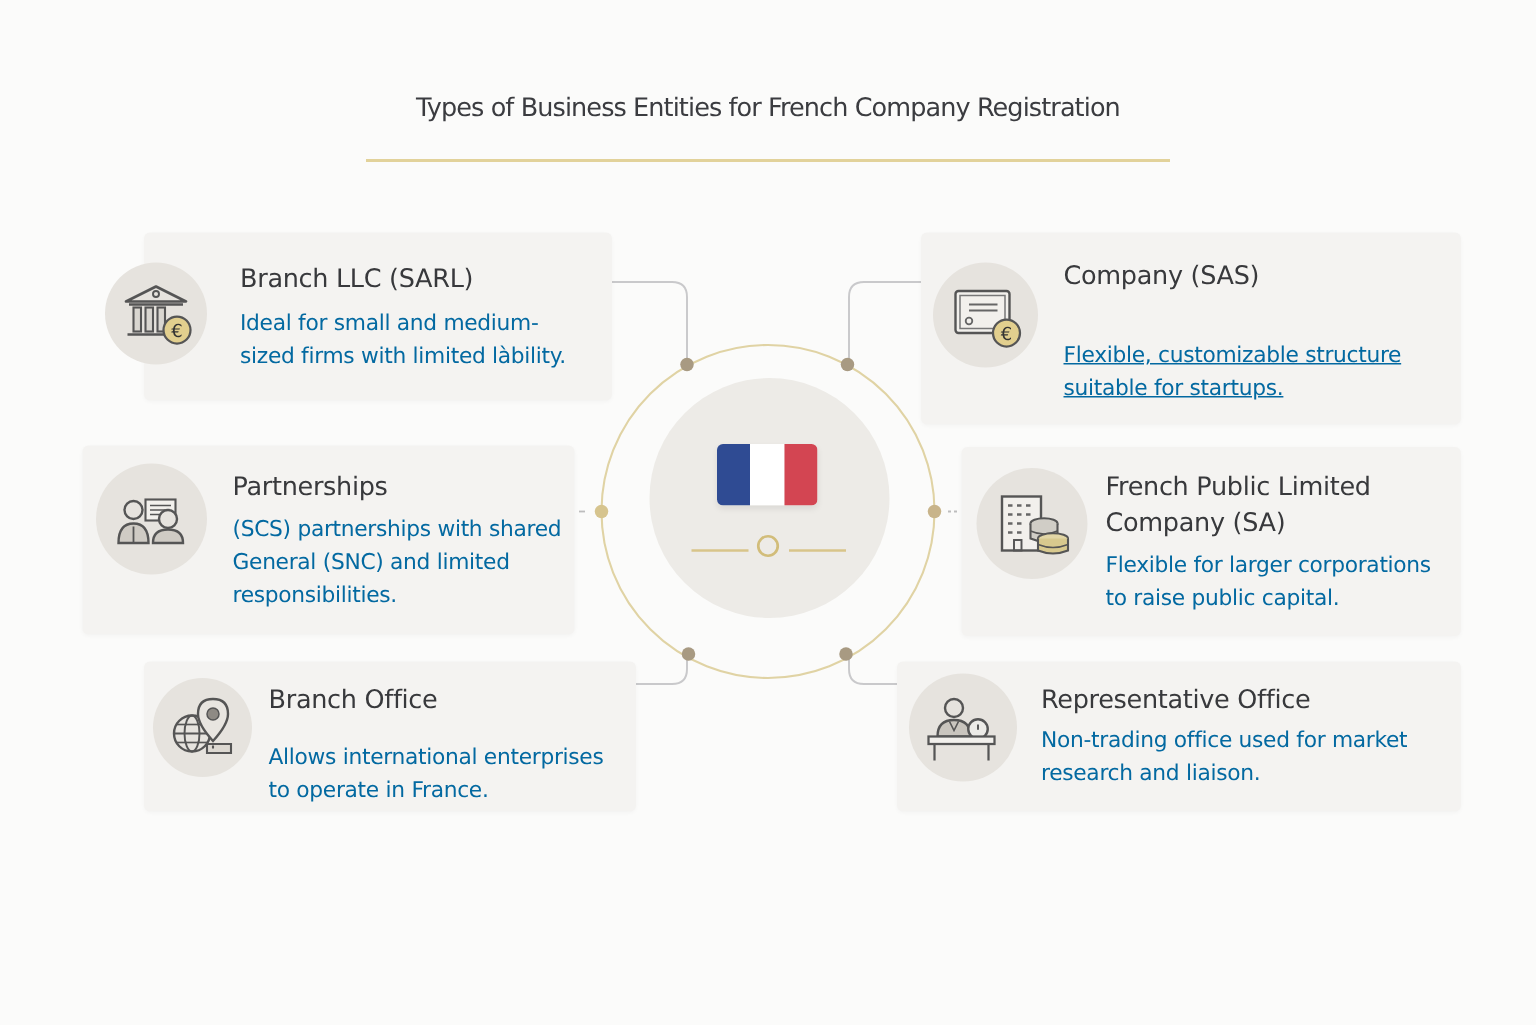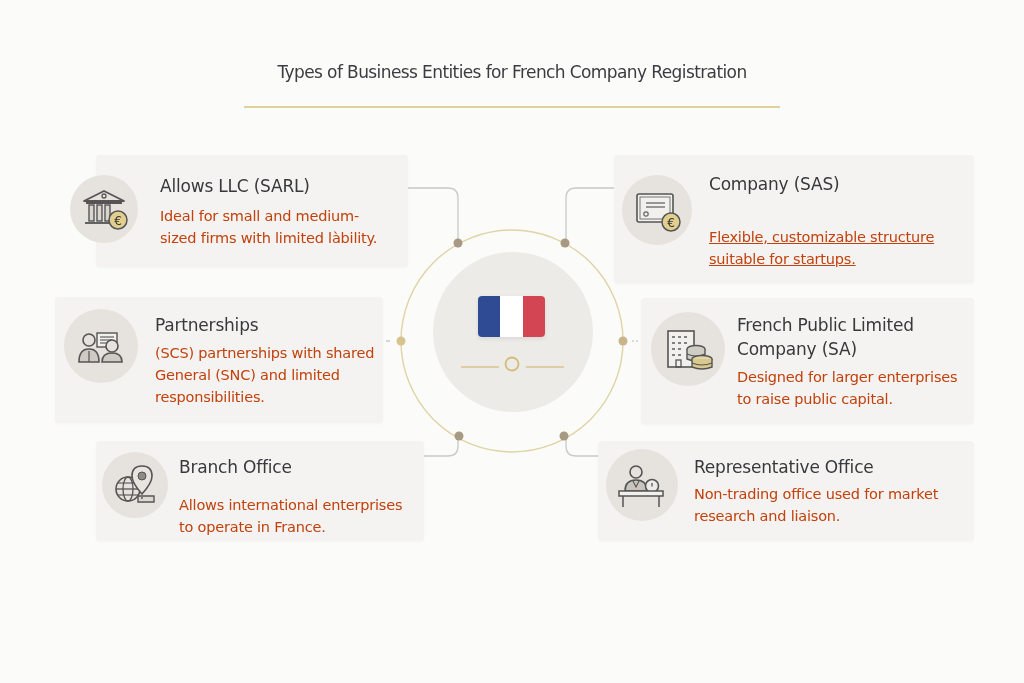--- a/index.html
+++ b/index.html
@@ -29,21 +29,21 @@
     position: absolute;
     border-radius: 50%;
     background: #e6e3de;
     display: flex; align-items: center; justify-content: center;
   }
   .card-title {
     position: absolute; font-size: 17px; color: #38393c; font-weight: normal;
     line-height: 24px; letter-spacing: -0.2px;
   }
   .card-desc {
-    position: absolute; font-size: 14.5px; color: #c2410c; line-height: 22px;
+    position: absolute; font-size: 14.5px; color: #0369a1; line-height: 22px;
     letter-spacing: -0.2px;
   }
   svg.overlay { position: absolute; left: 0; top: 0; pointer-events: none; }
   .hub {
     position: absolute; left: 433px; top: 252px; width: 160px; height: 160px;
     border-radius: 50%; background: #edebe7;
   }
   .flag {
     position: absolute; left: 478px; top: 296px; width: 67px; height: 41px;
     border-radius: 4px; overflow: hidden; display: flex;
@@ -95,21 +95,21 @@
     <circle cx="28" cy="15" r="2" fill="none" stroke="#555" stroke-width="1.3"></circle>
     <line x1="10" y1="22" x2="46" y2="22" stroke="#555" stroke-width="1.8"></line>
     <rect x="13" y="24" width="5" height="16" fill="#d9d6d0" stroke="#555" stroke-width="1.4"></rect>
     <rect x="21" y="24" width="5" height="16" fill="#d9d6d0" stroke="#555" stroke-width="1.4"></rect>
     <rect x="29" y="24" width="5" height="16" fill="#d9d6d0" stroke="#555" stroke-width="1.4"></rect>
     <line x1="9" y1="42" x2="38" y2="42" stroke="#555" stroke-width="1.8"></line>
     <circle cx="42" cy="39" r="9" fill="#e2cf8e" stroke="#555" stroke-width="1.5"></circle>
     <text x="42" y="43.5" font-size="12" text-anchor="middle" fill="#333" font-family="DejaVu Sans, sans-serif">€</text>
   </svg>
 </div>
-<div class="card-title" style="left:160px; top:174px;">Allows LLC (SARL)</div>
+<div class="card-title" style="left:160px; top:174px;">Branch LLC (SARL)</div>
 <div class="card-desc" style="left:160px; top:205px;">
   <div>Ideal for small and medium-</div>
   <div>sized firms with limited làbility.</div>
 </div>
 
 <div class="card" style="left:614px; top:155px; width:360px; height:128px;"></div>
 <div class="icon-circle" style="left:622px; top:175px; width:70px; height:70px;">
   <svg width="56" height="56" viewBox="0 0 56 56">
     <rect x="8" y="12" width="36" height="28" rx="2" fill="#f2f0ec" stroke="#555" stroke-width="1.6"></rect>
     <rect x="11" y="15" width="30" height="22" fill="none" stroke="#777" stroke-width="1"></rect>
@@ -172,21 +172,21 @@
     <ellipse cx="44" cy="38" rx="10" ry="3.5" fill="#e2d6a6" stroke="#555" stroke-width="1.4"></ellipse>
     <path d="M34 38 V46 Q44 50 54 46 V38" fill="#d8c98e" stroke="#555" stroke-width="1.4"></path>
     <path d="M34 42 Q44 46 54 42" fill="none" stroke="#555" stroke-width="1.1"></path>
   </svg>
 </div>
 <div class="card-title" style="left:737px; top:313px;">
   <div>French Public Limited</div>
   <div>Company (SA)</div>
 </div>
 <div class="card-desc" style="left:737px; top:366px;">
-  <div>Designed for larger enterprises</div>
+  <div>Flexible for larger corporations</div>
   <div>to raise public capital.</div>
 </div>
 
 <div class="card" style="left:96px; top:441px; width:328px; height:100px;"></div>
 <div class="icon-circle" style="left:102px; top:452px; width:66px; height:66px;">
   <svg width="54" height="54" viewBox="0 0 54 54">
     <circle cx="20" cy="31" r="12" fill="none" stroke="#555" stroke-width="1.6"></circle>
     <ellipse cx="20" cy="31" rx="5" ry="12" fill="none" stroke="#555" stroke-width="1.3"></ellipse>
     <line x1="8" y1="31" x2="32" y2="31" stroke="#555" stroke-width="1.3"></line>
     <line x1="10" y1="25" x2="30" y2="25" stroke="#555" stroke-width="1.1"></line>

